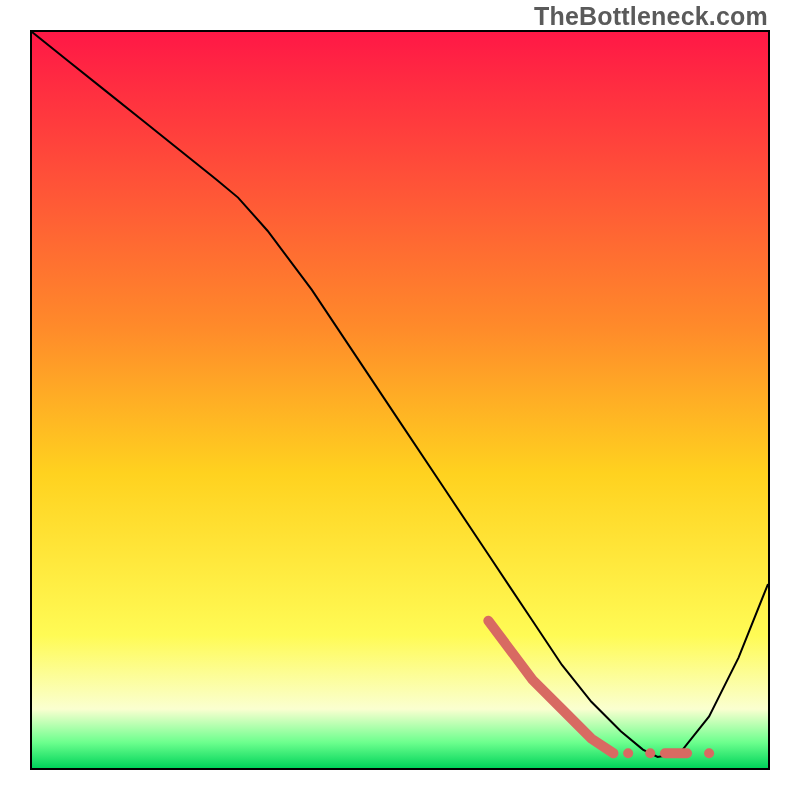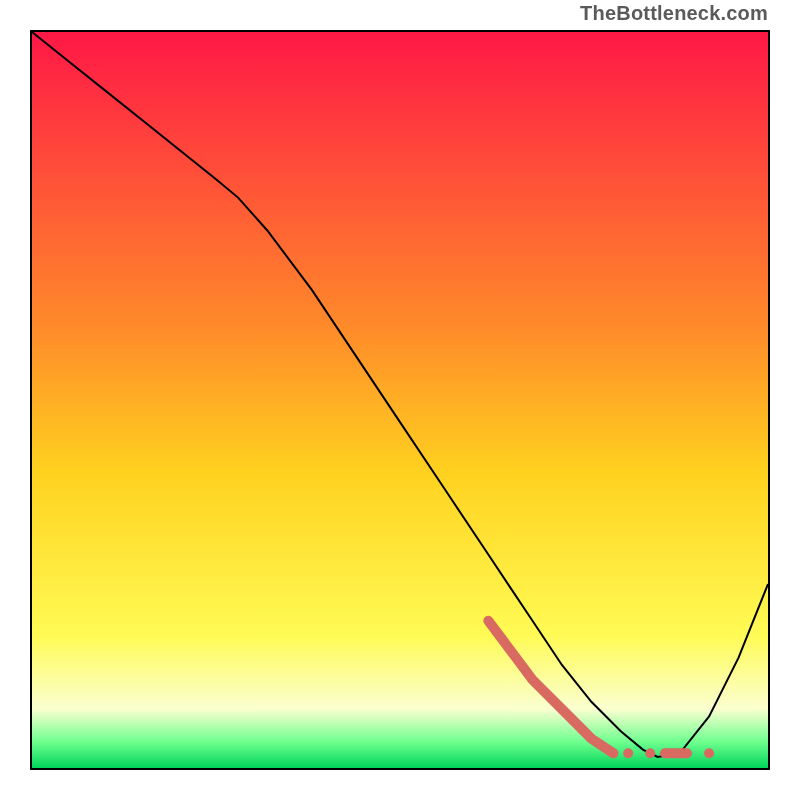--- a/index.html
+++ b/index.html
@@ -37,21 +37,21 @@
     position: absolute;
     left: 0;
     top: 0;
     width: 100%;
     height: 100%;
   }
   .watermark {
     position: absolute;
     right: 32px;
     top: 2px;
-    font-size: 20px;
+    font-size: 25px;
     font-weight: 600;
     color: #5a5a5a;
     letter-spacing: 0.2px;
   }
 </style>
 </head>
 <body>
 
 <div class="outer">
 

